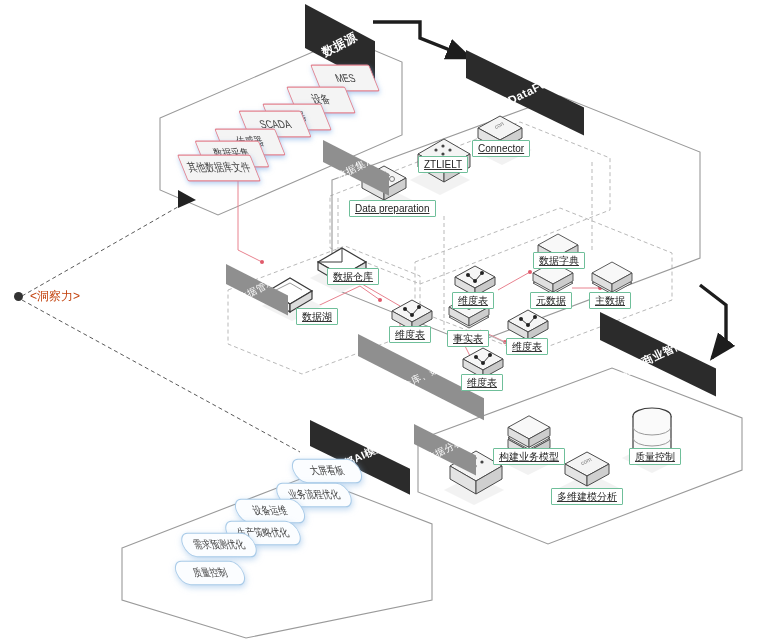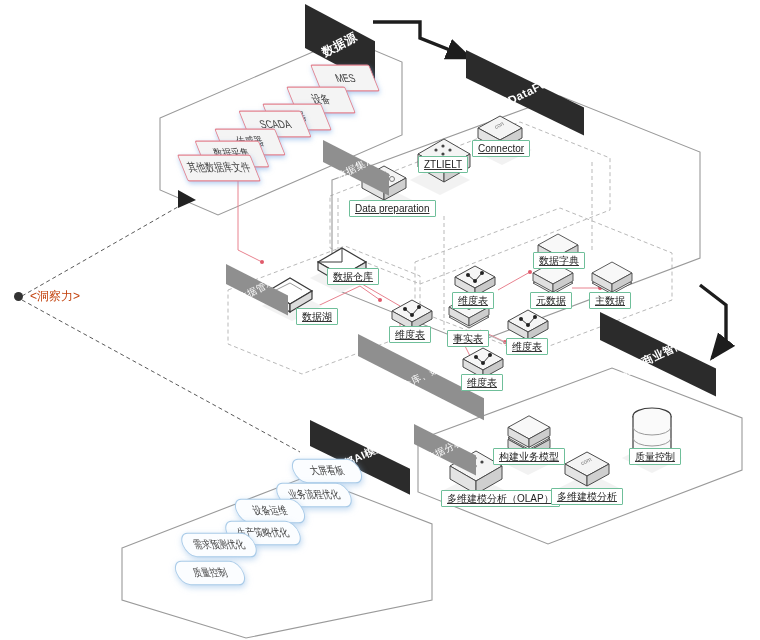--- a/index.html
+++ b/index.html
@@ -343,23 +343,20 @@
     <div class="node" style="left:389px;top:326px;">
       <span class="lbl">维度表</span>
     </div>
 
     <div class="node" style="left:493px;top:448px;">
       <span class="lbl">构建业务模型</span>
     </div>
     <div class="node" style="left:629px;top:448px;">
       <span class="lbl">质量控制</span>
     </div>
-    <div class="node" style="left:441px;top:490px;">
-      <span class="lbl">多维建模分析（OLAP）</span>
-    </div>
     <div class="node" style="left:551px;top:488px;">
       <span class="lbl">多维建模分析</span>
     </div>
 
     <div class="aichip" style="left:289px;top:460px;width:74px;height:20px;transform:skewY(27deg) rotate(-27deg);">
       <span>大屏看板</span>
     </div>
     <div class="aichip" style="left:273px;top:484px;width:80px;height:20px;transform:skewY(27deg) rotate(-27deg);">
       <span>业务流程优化</span>
     </div>

